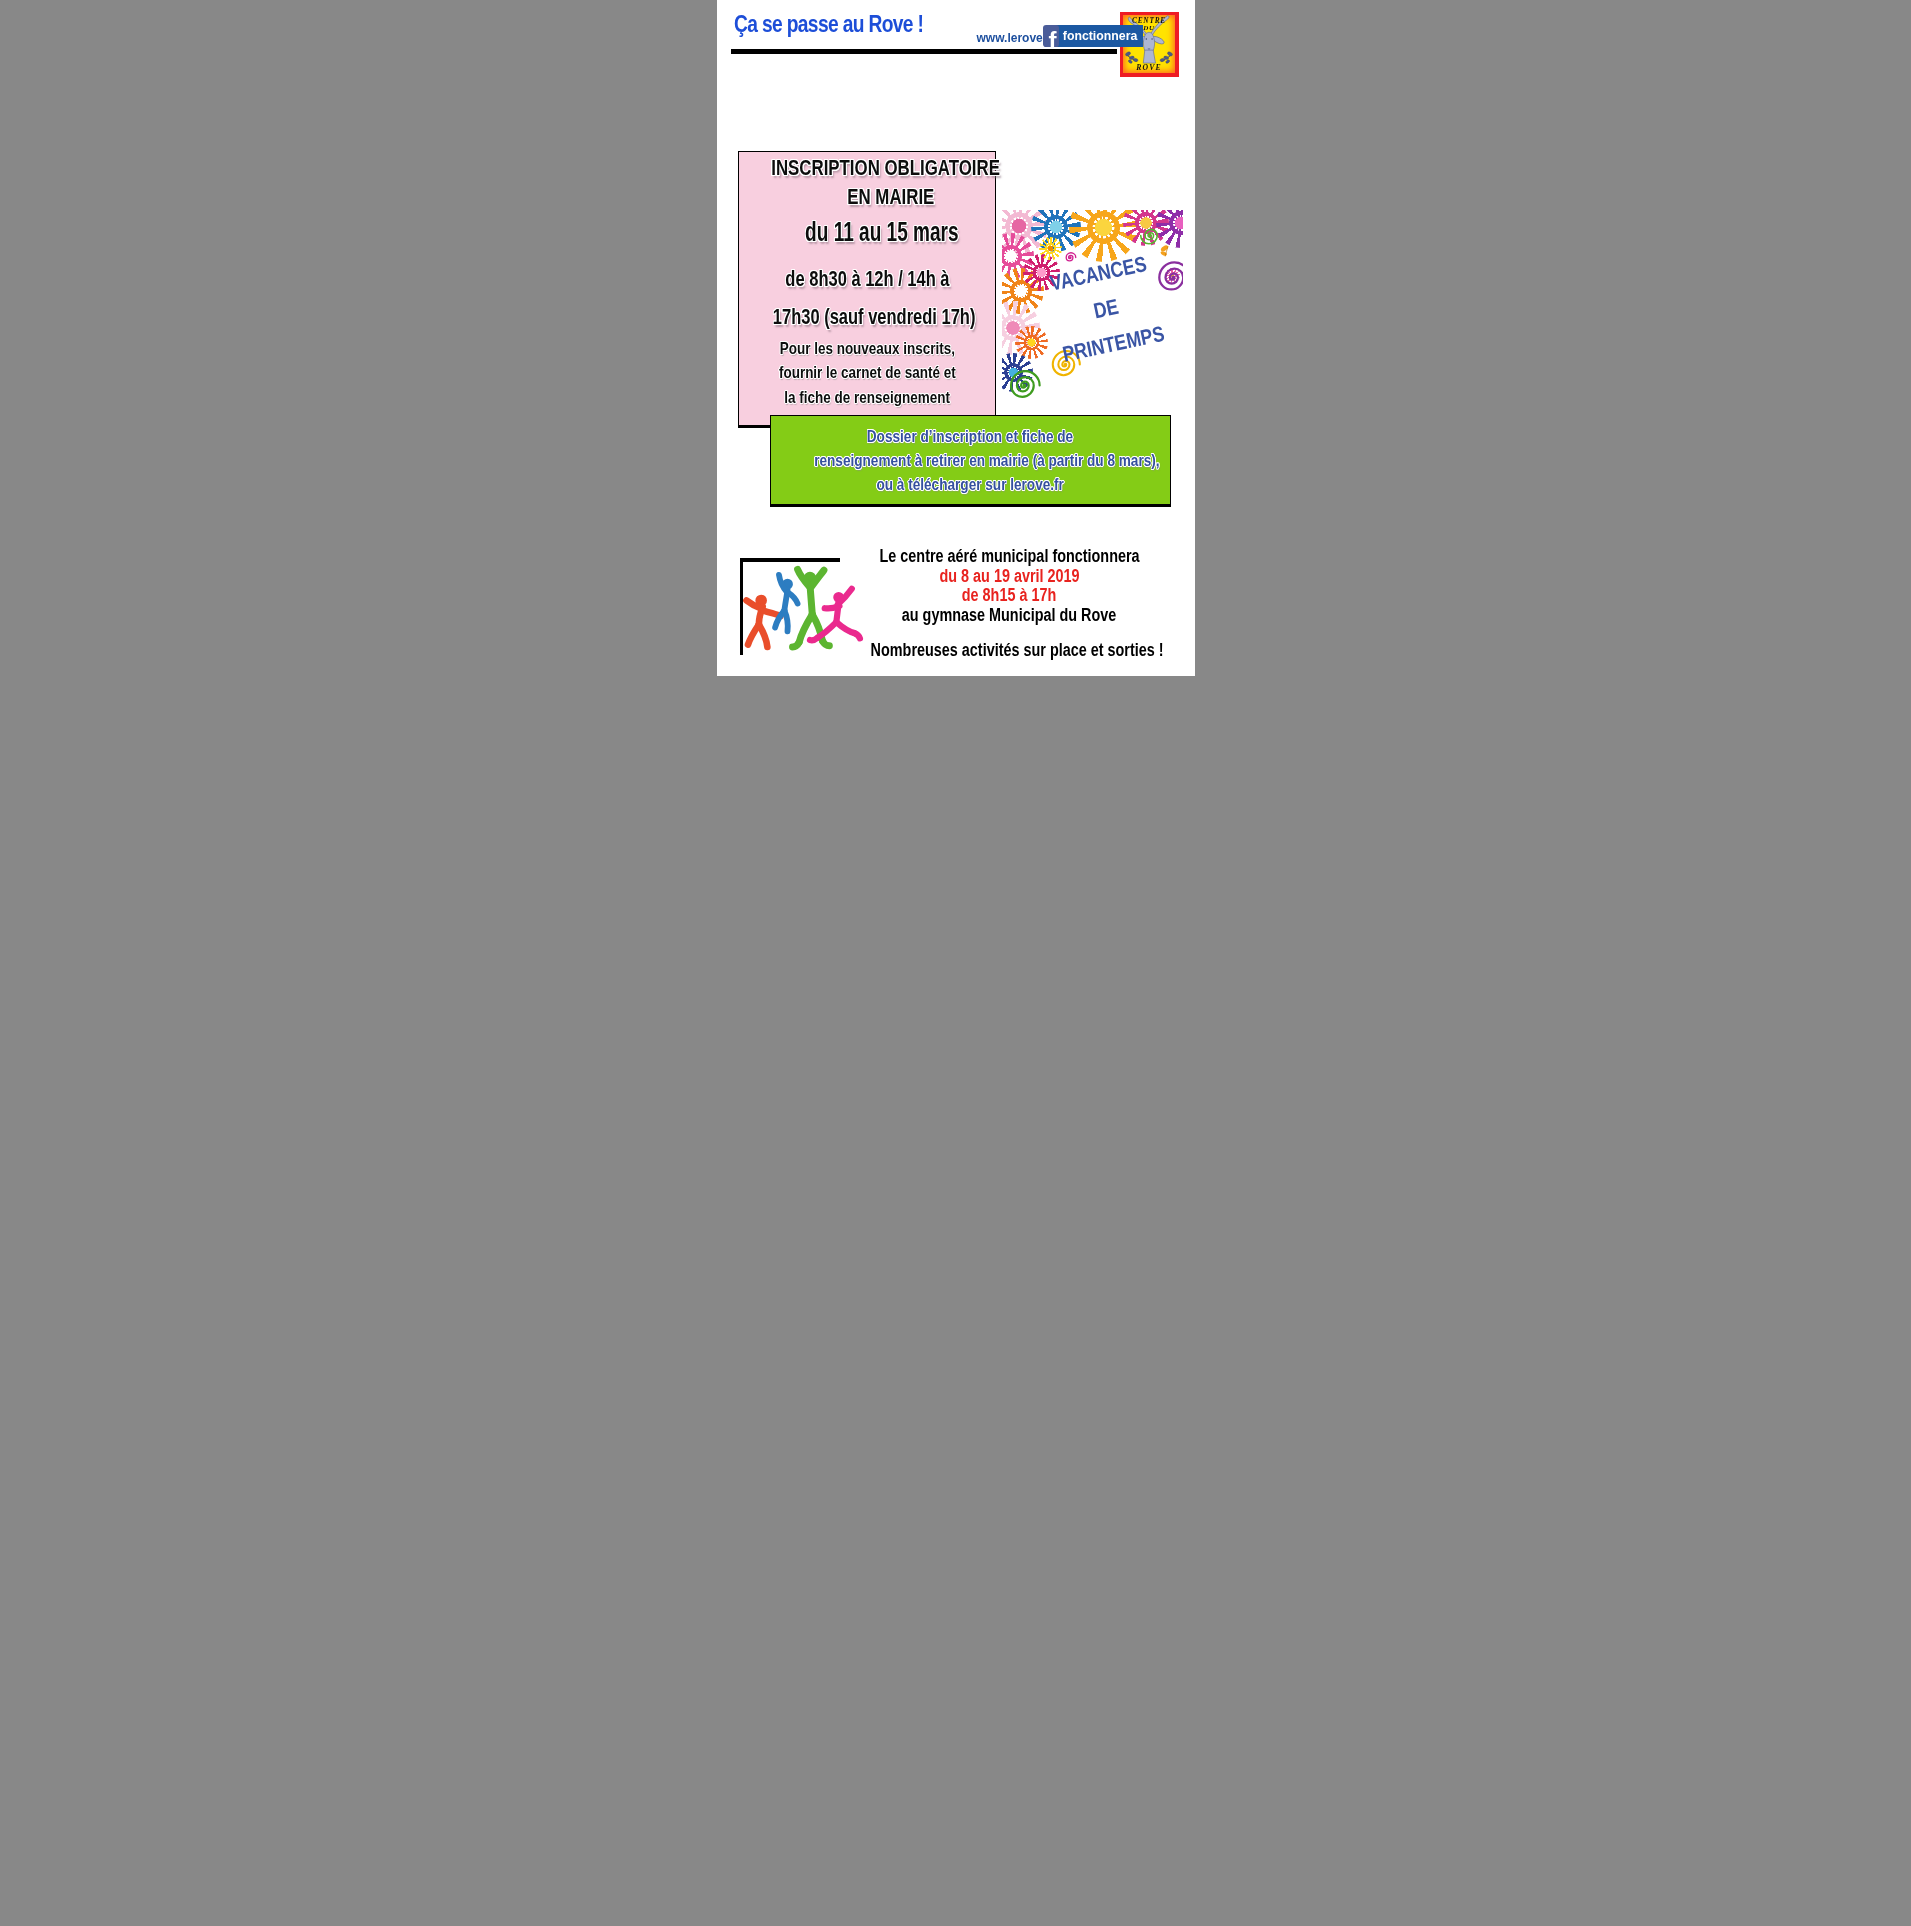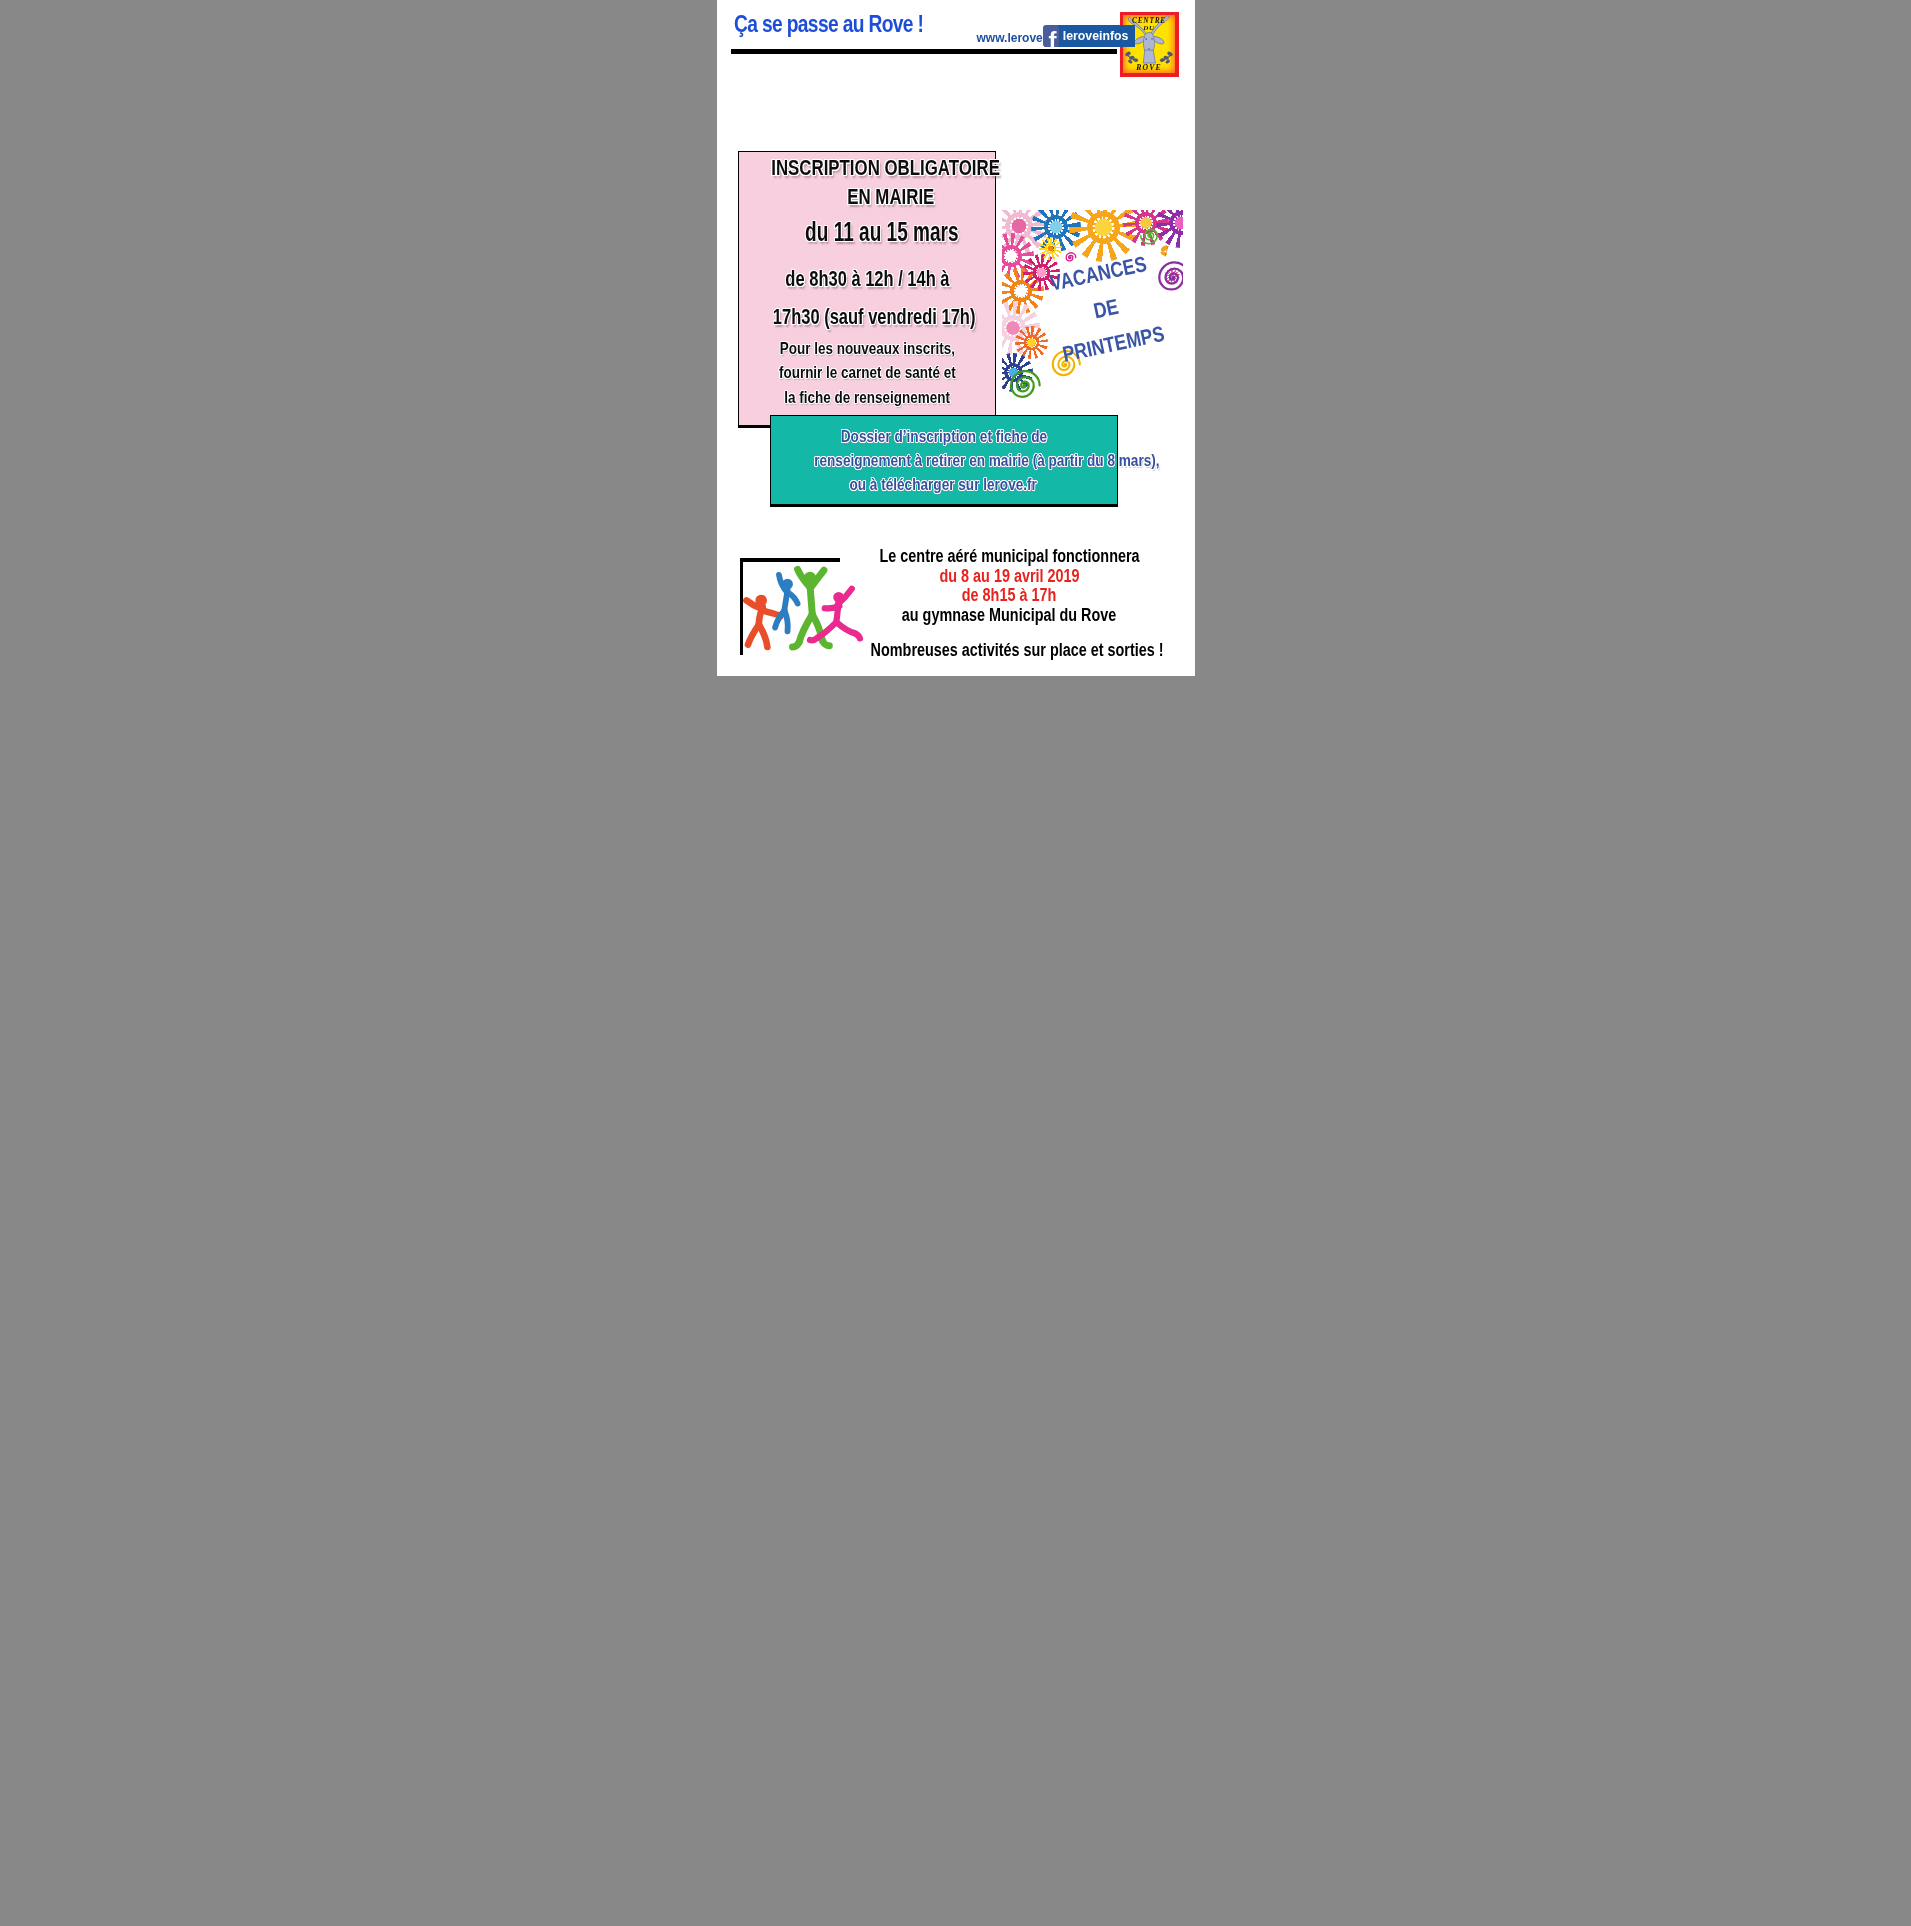--- a/index.html
+++ b/index.html
@@ -105,21 +105,21 @@
   .spiral{position:absolute;}
   .spring-text{
     position:absolute;left:23px;top:45px;width:162px;text-align:center;
     transform:rotate(-12deg);color:#3a55a5;font-weight:bold;font-size:21.6px;line-height:36px;
     white-space:nowrap;z-index:2;
   }
   .spring-text .sx{transform:scaleX(.82);}
 
   
   .yellow-box{
-    left:53px;top:415px;width:348px;height:92px;background:#14b8a6;
+    left:53px;top:415px;width:401px;height:92px;background:#84cc16;
     border:1.5px solid #000;border-bottom-width:3.9px;box-sizing:border-box;
     text-align:center;color:#35509e;font-size:17px;font-weight:bold;line-height:24px;
     padding-top:8.5px;z-index:3;white-space:nowrap;
   }
   .yellow-box .sx{transform:scaleX(.80);}
 
   
   .fline-h{left:23px;top:558px;width:100px;height:3.5px;background:#000;}
   .fline-v{left:23px;top:558px;width:3.5px;height:97px;background:#000;}
   .figures{left:24px;top:563px;width:124px;height:102px;}
@@ -132,21 +132,21 @@
 </head>
 <body>
 
 <div class="page">
 
   <div class="abs header-title"><span class="sxl">Ça se passe au Rove !</span></div>
   <div class="abs header-bar"></div>
   <div class="abs website">www.lerove.fr</div>
   <div class="abs fb">
     <div class="fb-icon">f</div>
-    <div class="fb-label">leroveinfos</div>
+    <div class="fb-label">fonctionnera</div>
   </div>
 
   <div class="abs logo">
     <div class="logo-inner">
       <svg viewBox="0 0 134 152">
         <g fill="#adb6d2" stroke="#5e6890" stroke-width="1.6" stroke-linejoin="round">
           <path d="M58,54 C50,40 36,30 22,22 C14,17 9,8 16,5 C20,12 30,17 38,25 C48,33 56,43 63,53 Z"></path>
           <path d="M76,52 C84,38 98,24 112,14 C118,10 123,3 116,2 C108,8 98,14 90,24 C82,33 75,42 71,50 Z"></path>
           <ellipse cx="44" cy="66" rx="17" ry="7" transform="rotate(-26 44 66)"></ellipse>
           <ellipse cx="91" cy="66" rx="17" ry="7" transform="rotate(26 91 66)"></ellipse>

